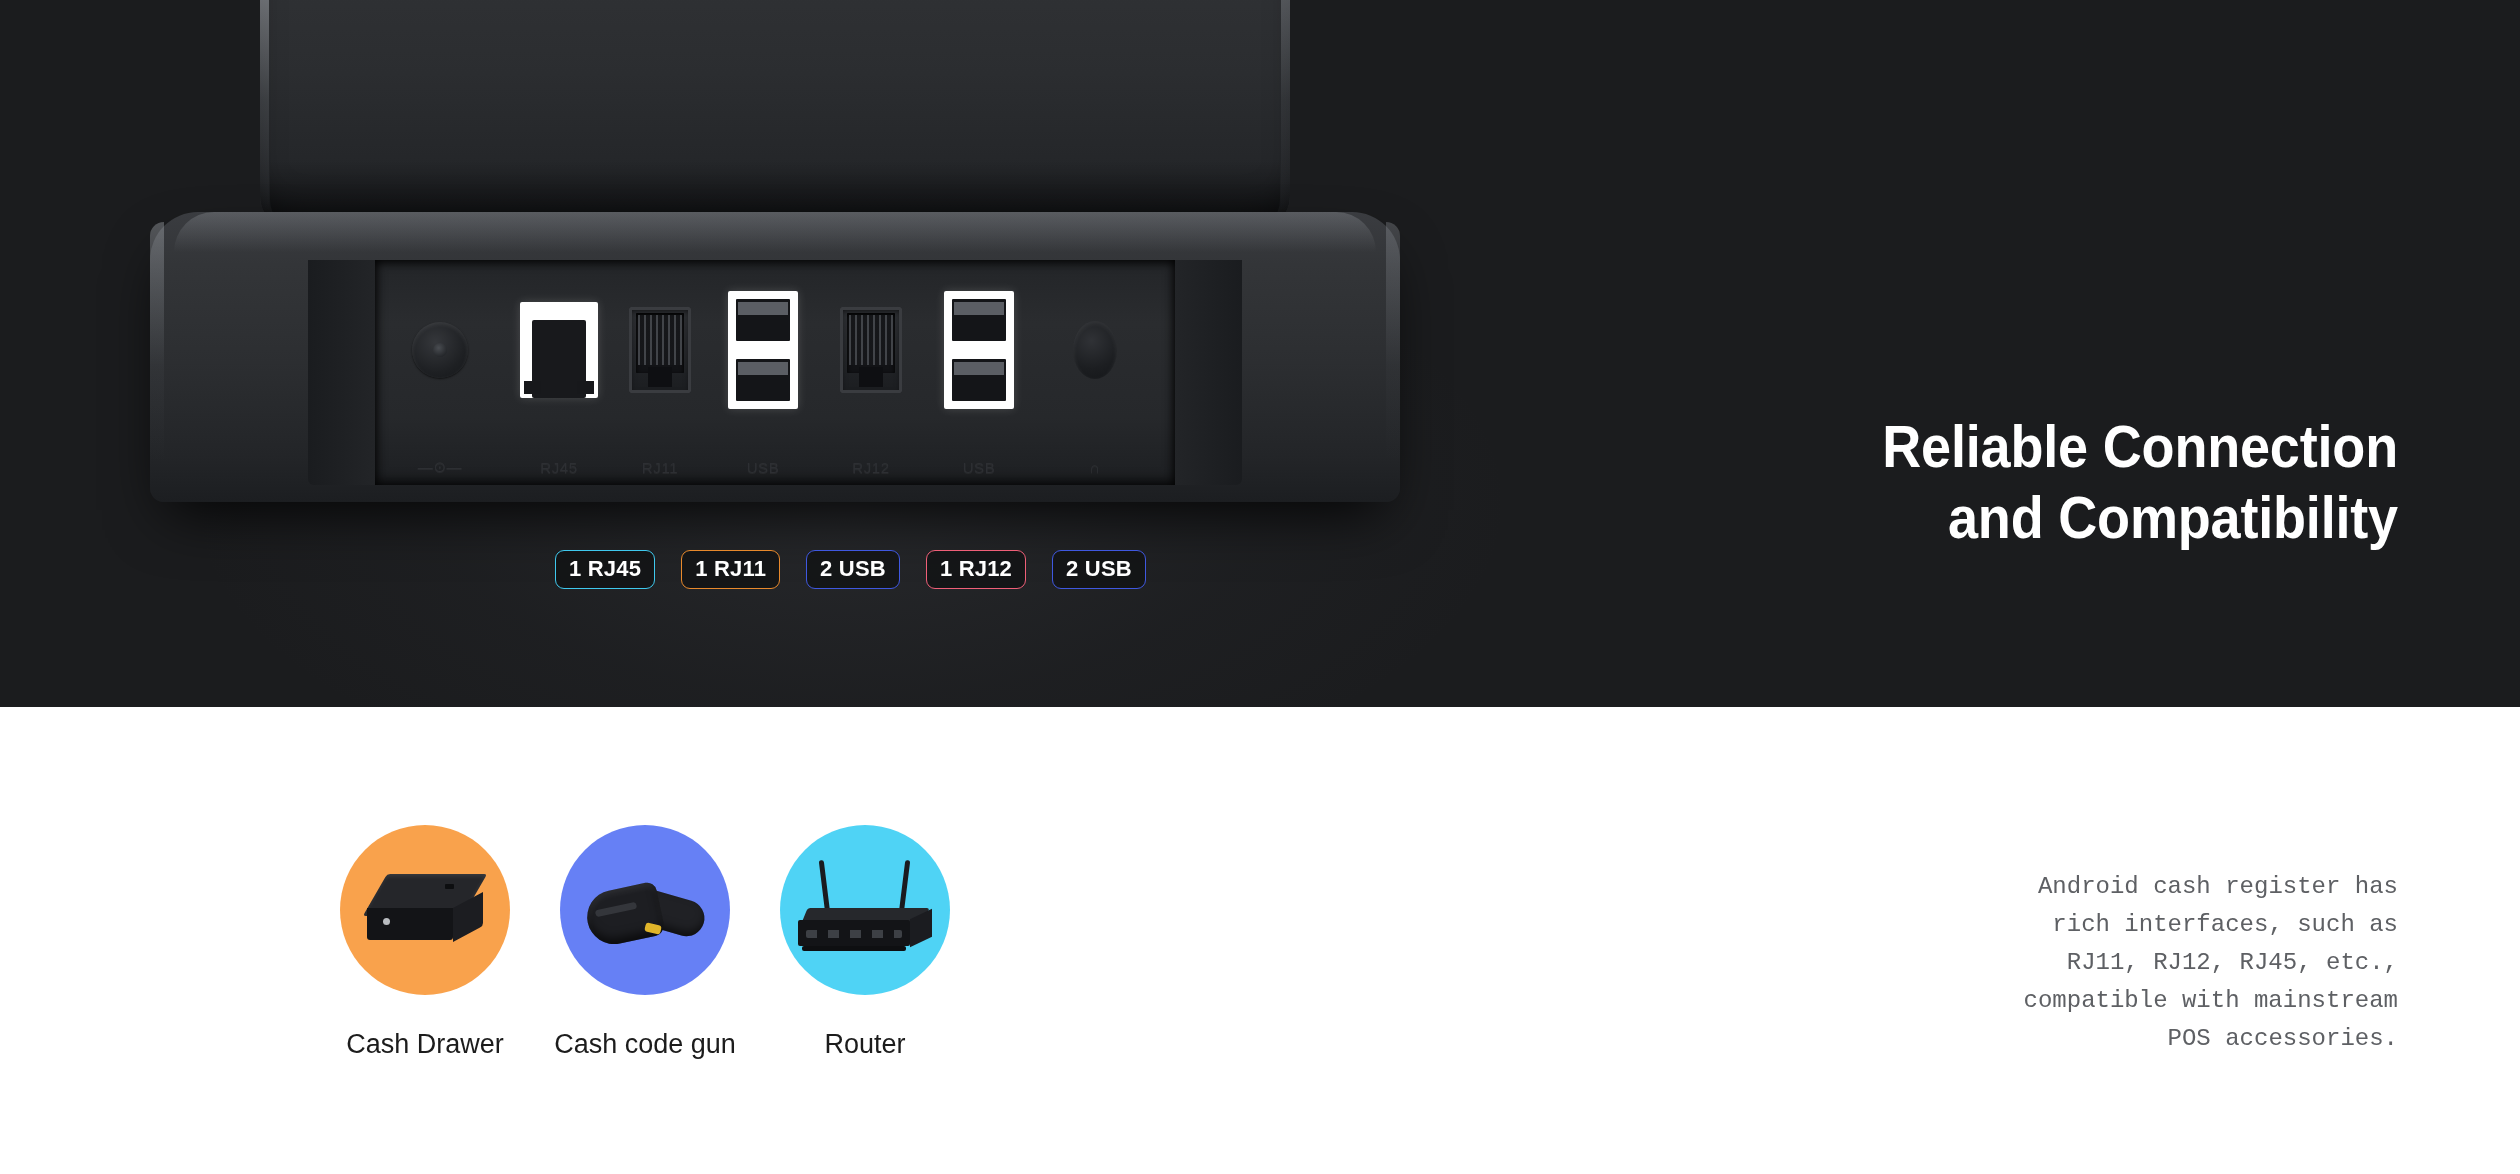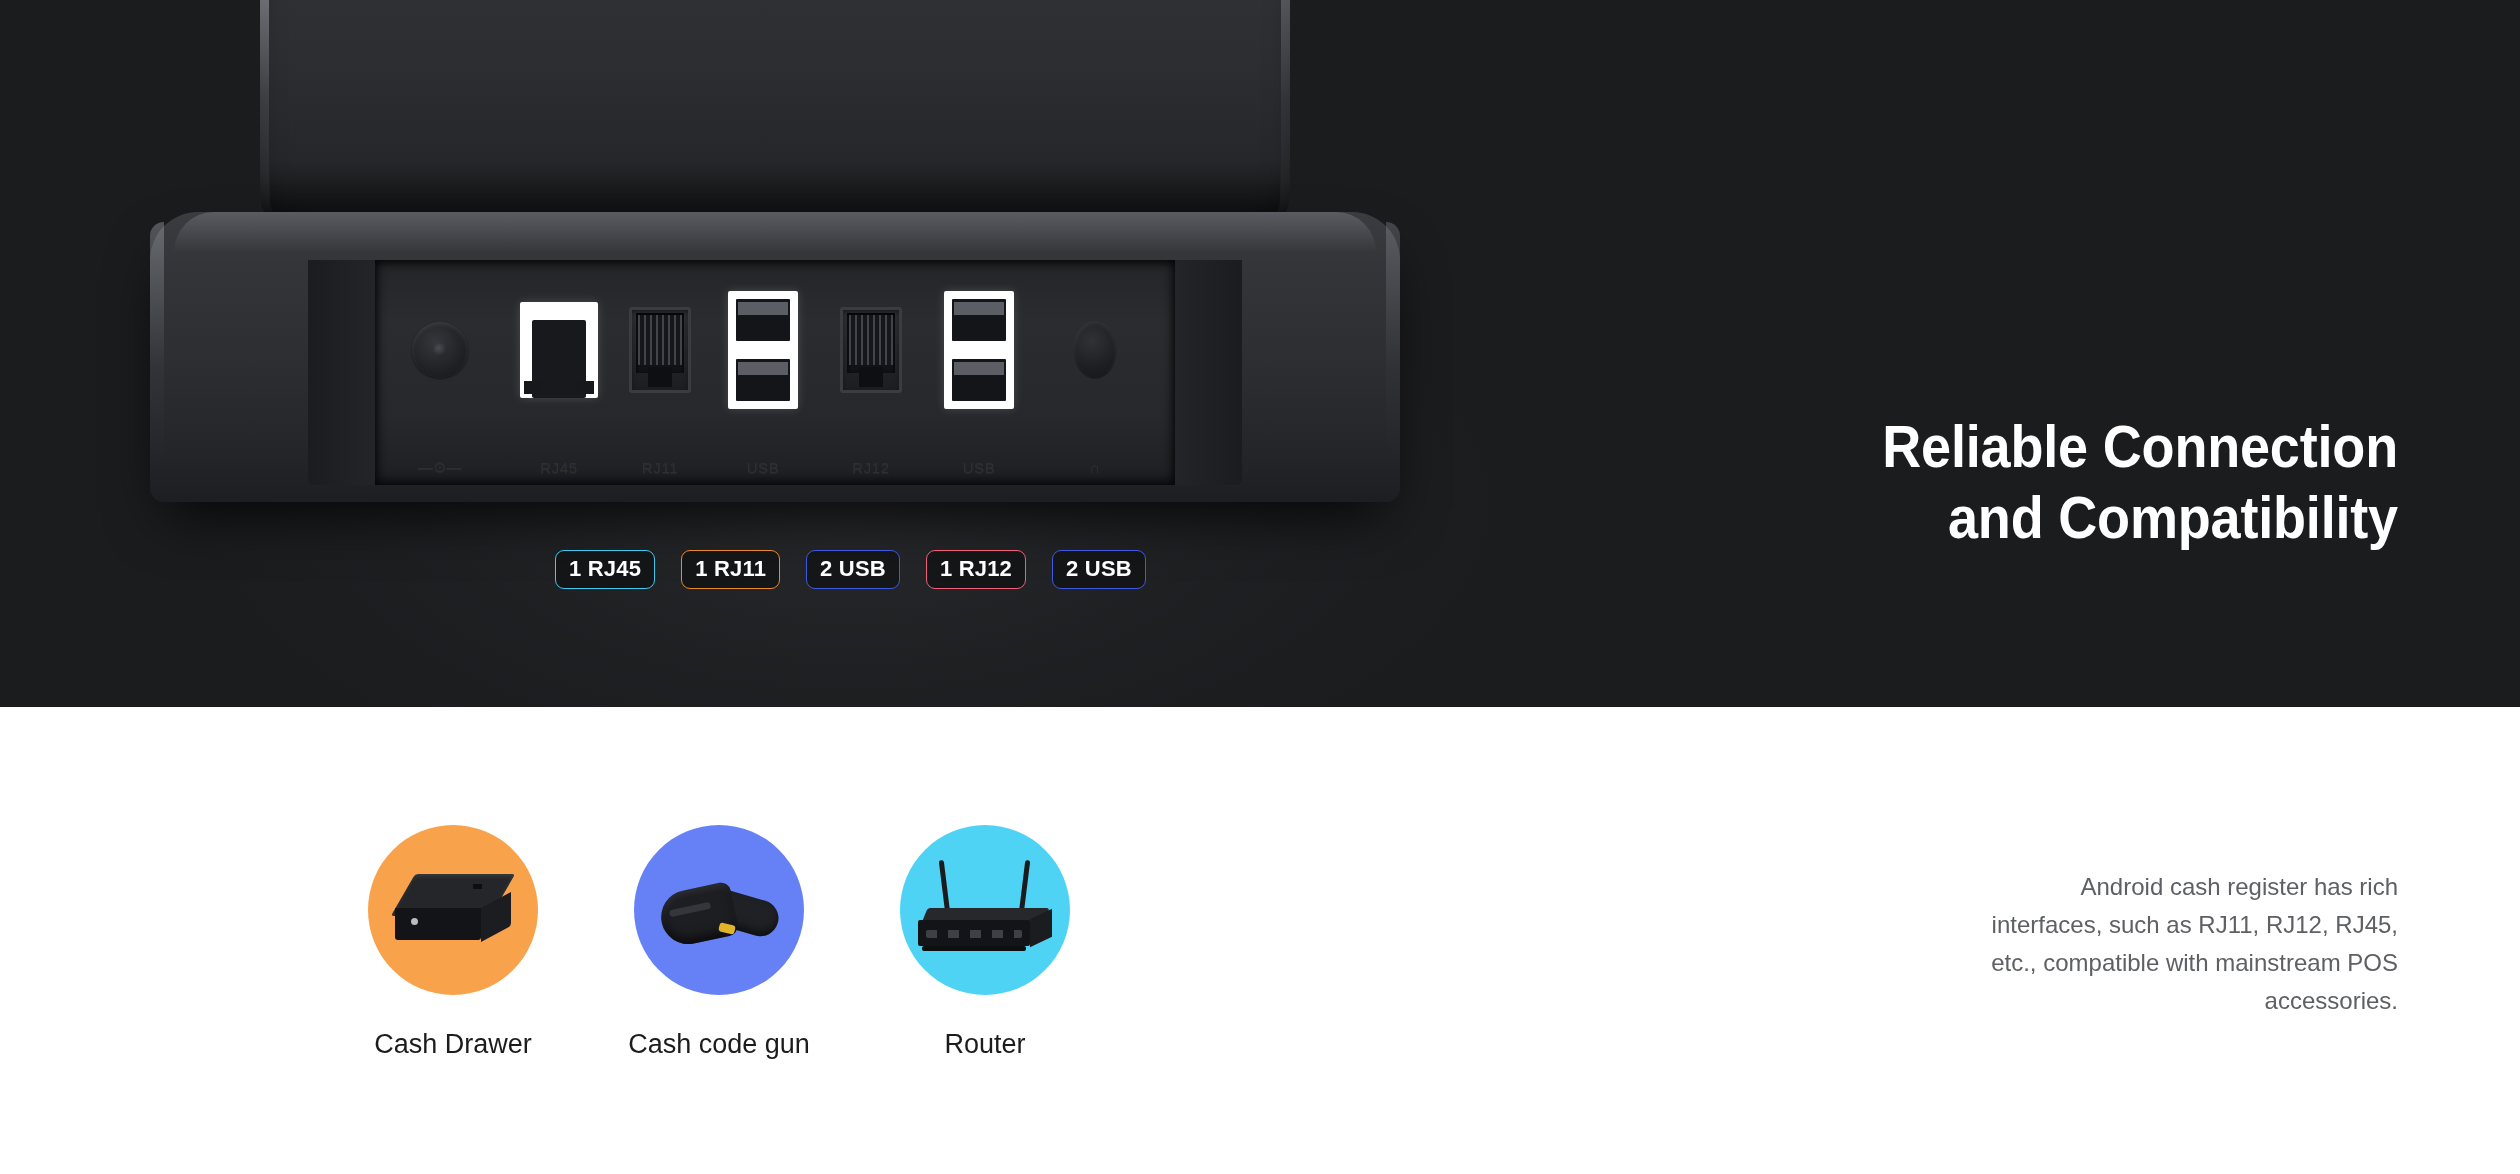--- a/index.html
+++ b/index.html
@@ -106,21 +106,21 @@
     color:#fff;font-size:22px;font-weight:700;letter-spacing:.2px;line-height:1;
     font-family:"Liberation Sans",sans-serif;white-space:nowrap;}
 
   
   .headline{position:absolute;right:122px;top:372px;text-align:right;color:#fff;
     font-family:"Liberation Sans",sans-serif;font-weight:700;font-size:60px;line-height:1.18;
     letter-spacing:-.2px;transform:scaleX(.9);transform-origin:100% 50%;}
 
   
   .white{position:absolute;left:0;top:707px;width:2520px;height:467px;background:#fff;}
-  .acc-row{position:absolute;left:340px;top:118px;display:flex;gap:96px;margin-left:28px;}
+  .acc-row{position:absolute;left:340px;top:118px;display:flex;gap:50px;}
   .acc{width:170px;display:flex;flex-direction:column;align-items:center;}
   .circle{width:170px;height:170px;border-radius:50%;position:relative;overflow:hidden;
     display:flex;align-items:center;justify-content:center;}
   .acc-label{margin-top:34px;font-size:27px;color:#1c1c1c;font-family:"Liberation Sans",sans-serif;white-space:nowrap;}
 
   
   .drawer{position:relative;width:116px;height:72px;}
   .drawer .top{position:absolute;left:8px;top:0;width:100px;height:42px;background:#25262a;
     transform:skewX(-30deg);border-radius:3px;
     box-shadow:inset 0 2px 4px rgba(255,255,255,.10);}
@@ -160,21 +160,21 @@
   .router .ant2{left:104px;top:2px;transform:rotate(7deg);}
   .router .top{position:absolute;left:6px;top:50px;width:122px;height:18px;background:#26282c;
     transform:skewX(-22deg);border-radius:3px;}
   .router .front{position:absolute;left:0;top:62px;width:112px;height:26px;background:#131417;border-radius:2px;}
   .router .side{position:absolute;left:112px;top:56px;width:22px;height:28px;background:#1b1c20;transform:skewY(-26deg);}
   .router .pbar{position:absolute;left:8px;top:72px;width:96px;height:8px;
     background:repeating-linear-gradient(90deg,#3d4045 0 11px,#131417 11px 22px);border-radius:2px;}
   .router .foot{position:absolute;left:4px;top:88px;width:104px;height:5px;background:#0e0f11;border-radius:2px;}
 
   .para{position:absolute;right:122px;top:137px;width:420px;text-align:right;
-    color:#5e6064;font-size:24px;line-height:1.58;font-family:Liberation Sans, sans-serif;}
+    color:#5e6064;font-size:24px;line-height:1.58;font-family:Liberation Mono, monospace;}
 </style>
 </head>
 <body>
 
 <div class="page">
 
   <section class="hero" style="background: rgb(27, 28, 30);">
     <div class="hero-glow"></div>
 
     <div class="device">

